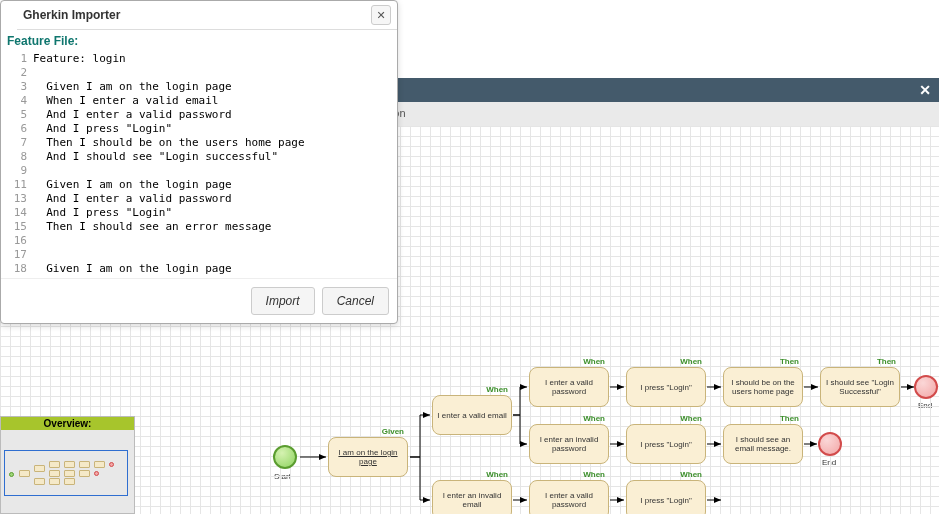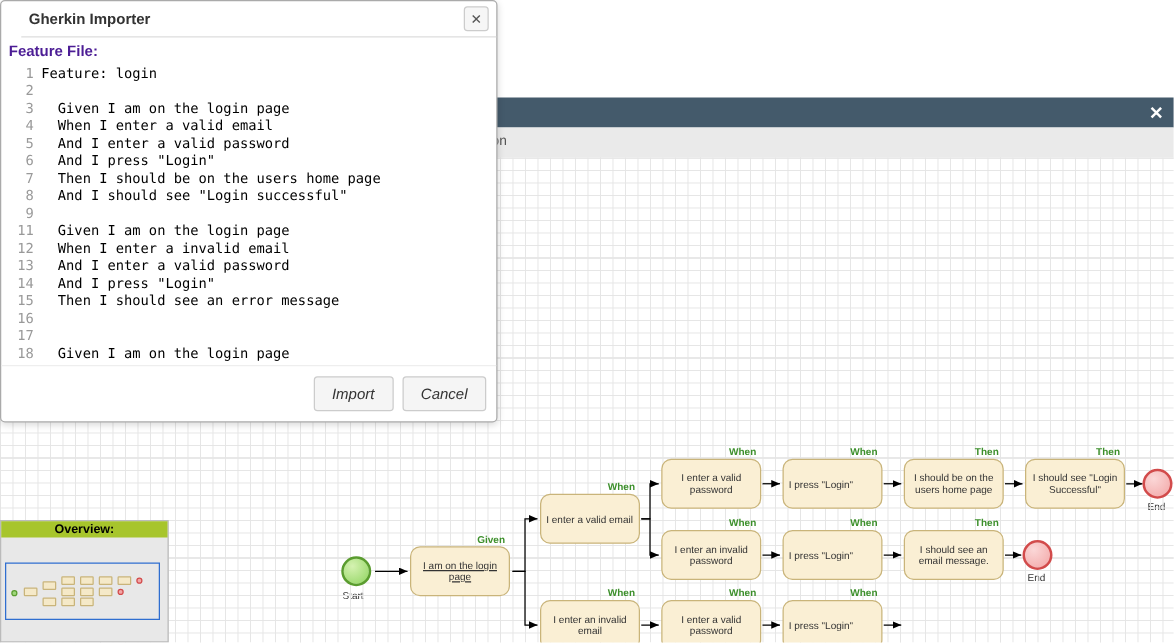--- a/index.html
+++ b/index.html
@@ -4,21 +4,21 @@
 <style>
 * { margin: 0; padding: 0; box-sizing: border-box; }
 body { font-family: Arial, Helvetica, sans-serif; font-size: 11px; width: 939px; height: 514px; overflow: hidden; background: #fff; position: relative; }
 
 
 .dialog { position: absolute; top: 0; left: 0; width: 398px; background: #fff; border: 1px solid #aaa; border-radius: 4px; z-index: 100; box-shadow: 0 2px 6px rgba(0,0,0,0.15); }
 .dialog-titlebar { display: flex; align-items: center; justify-content: space-between; padding: 4px 6px; border-bottom: 1px solid #ddd; margin-left: 16px; }
 .dialog-title { font-weight: bold; font-size: 12px; color: #333; }
 .dialog-close { width: 20px; height: 20px; border: 1px solid #ccc; background: #f6f6f6; border-radius: 3px; cursor: pointer; display: flex; align-items: center; justify-content: center; color: #555; }
 .dialog-body { padding: 4px 6px 2px 6px; }
-.feature-label { font-weight: bold; font-size: 12px; color: #4c1d95; margin-bottom: 4px; }
+.feature-label { font-weight: bold; font-size: 12px; color: #0f766e; margin-bottom: 4px; }
 .code-area { font-family: monospace; font-size: 11px; line-height: 14px; color: #000; max-height: 250px; overflow: hidden; }
 .code-line { display: flex; }
 .lineno { width: 26px; text-align: right; color: #999; padding-right: 6px; flex-shrink: 0; }
 .code-text { white-space: pre; }
 .dialog-buttons { padding: 8px; text-align: right; border-top: 1px solid #eee; }
 .btn { display: inline-block; padding: 6px 14px; margin-left: 4px; border: 1px solid #ccc; background: #f5f5f5; border-radius: 3px; cursor: pointer; font-size: 12px; color: #333; font-style: italic; }
 
 
 .under-bar { position: absolute; top: 78px; left: 0; right: 0; height: 24px; background: #445a6b; z-index: 5; }
 .under-bar-close { position:absolute; right:8px; top:4px; color:#fff; font-weight:bold; cursor:pointer; font-size:14px; }
@@ -38,21 +38,21 @@
 
 
 .overview { position: absolute; left: 0; bottom: 0; width: 135px; height: 98px; background: #e8e8e8; border: 1px solid #bbb; z-index: 50; }
 .overview-title { background: #a7c52c; color: #000; font-size: 10px; font-weight: bold; text-align: center; padding: 1px 0; }
 .overview-body { position: relative; height: 84px; }
 .ov-rect { position:absolute; border:1px solid #2f6ed0; width:124px; height:46px; top:20px; left:3px; }
 .ov-node { position:absolute; width:11px; height:7px; background:#f5e9c8; border:1px solid #c9b47a; border-radius:1px; }
 .ov-circ { position:absolute; width:5px; height:5px; border-radius:50%; }
 
 
-.node { position: absolute; width: 80px; height: 40px; background: #faefd4; border: 1px solid #c9b47a; border-radius: 8px; display: flex; align-items: center; justify-content: flex-start; text-align: center; font-size: 8px; color: #333; padding: 2px 4px; z-index: 10; }
+.node { position: absolute; width: 80px; height: 40px; background: #faefd4; border: 1px solid #c9b47a; border-radius: 8px; display: flex; align-items: center; justify-content: center; text-align: center; font-size: 8px; color: #333; padding: 2px 4px; z-index: 10; }
 .node-label { position: absolute; top: -11px; right: 3px; font-size: 8px; color: #3c8f2b; font-weight: bold; }
 .circ { position: absolute; width: 24px; height: 24px; border-radius: 50%; z-index: 10; }
 .circ.start { background: radial-gradient(circle at 35% 30%, #d5f2b1, #8fd460); border: 2px solid #5a9c2f; }
 .circ.end { background: radial-gradient(circle at 35% 30%, #fbd7d7, #f2a6a6); border: 2px solid #d24b4b; }
 .circ-label { position: absolute; font-size: 8px; color: #333; white-space: nowrap; }
 
 
 .arrows { position: absolute; top: 126px; left: 0; right: 0; bottom: 0; z-index: 8; pointer-events: none; }
 </style>
 </head>
@@ -226,24 +226,20 @@
         </div>
         <div class="code-line">
           <span class="lineno">9</span>
           <span class="code-text"></span>
         </div>
         <div class="code-line">
           <span class="lineno">11</span>
           <span class="code-text">  Given I am on the login page</span>
         </div>
         <div class="code-line">
-          <span class="lineno">12</span>
-          <span class="code-text">  When I enter a invalid email</span>
-        </div>
-        <div class="code-line">
           <span class="lineno">13</span>
           <span class="code-text">  And I enter a valid password</span>
         </div>
         <div class="code-line">
           <span class="lineno">14</span>
           <span class="code-text">  And I press "Login"</span>
         </div>
         <div class="code-line">
           <span class="lineno">15</span>
           <span class="code-text">  Then I should see an error message</span>

